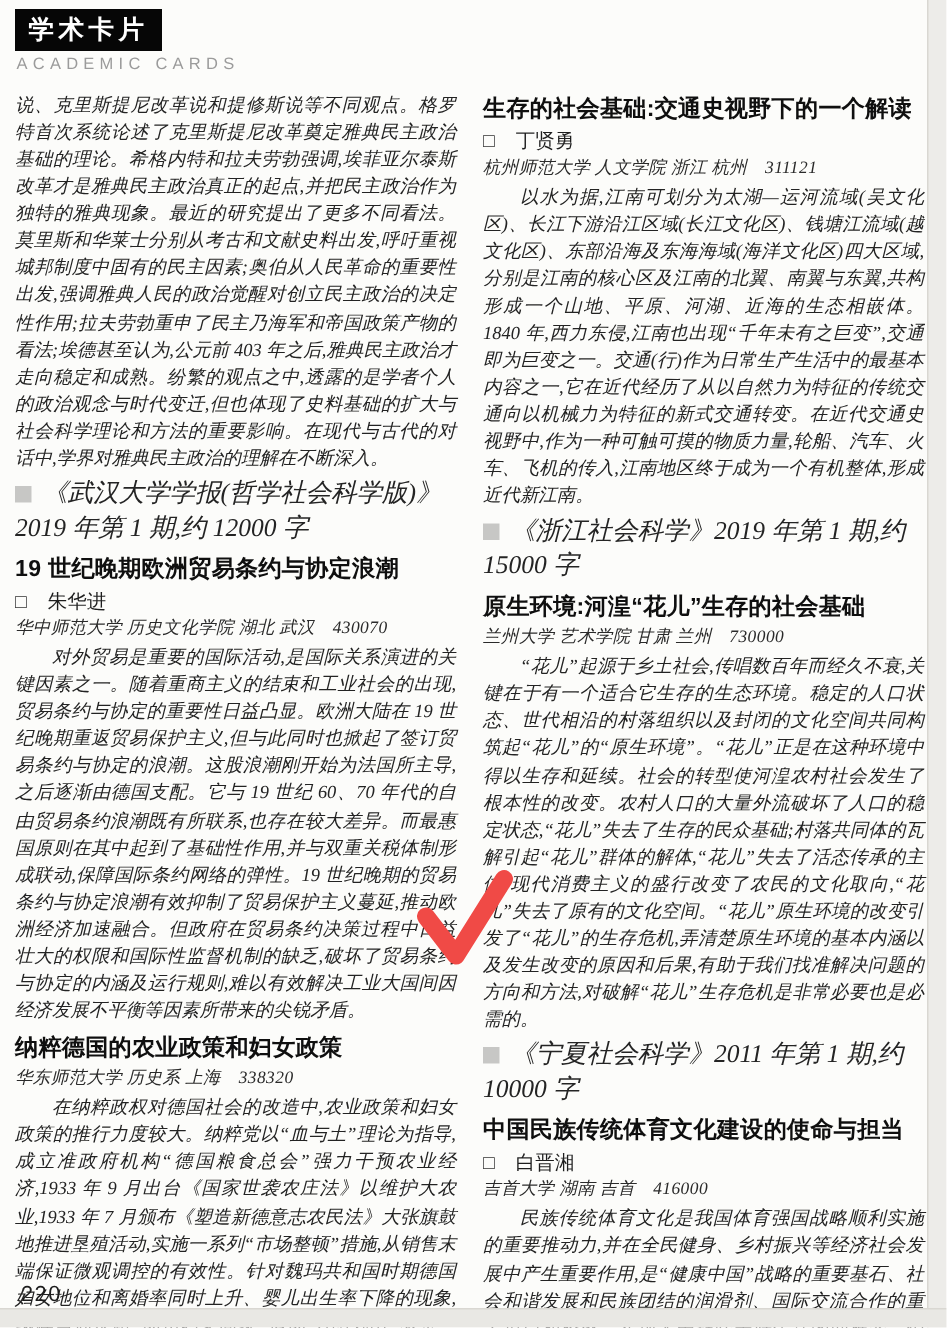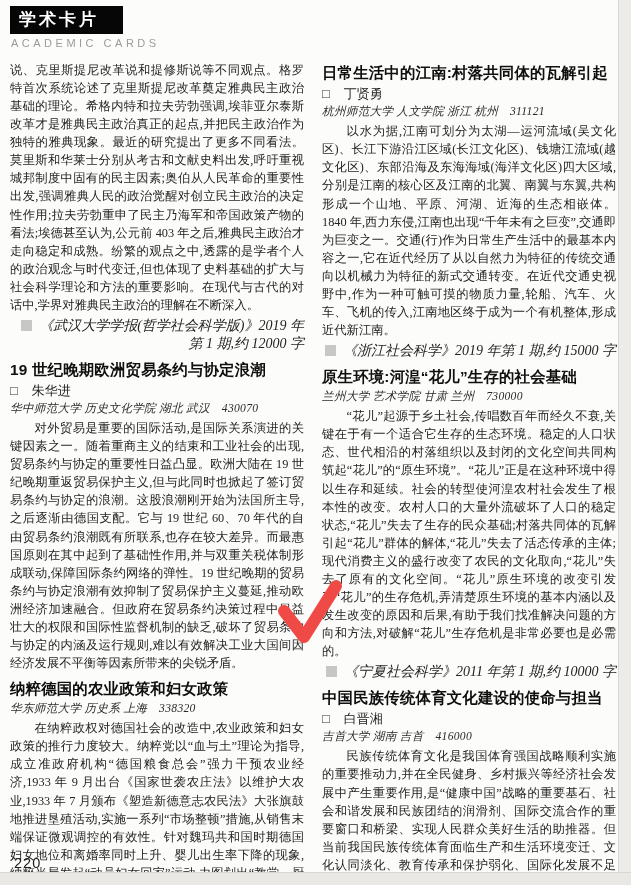--- a/index.html
+++ b/index.html
@@ -5,33 +5,33 @@
   html,body{margin:0;padding:0;}
   body{width:631px;height:885px;background:#ffffff;font-family:"Liberation Serif",serif;}
   .page{position:relative;width:631px;height:885px;background:#fcfcfa;overflow:hidden;}
   .scan-edge-right{position:absolute;top:0;right:0;width:12px;height:100%;
     background:#edecE9;border-left:1px solid #d9d7d2;}
   .scan-edge-bottom{position:absolute;left:0;bottom:0;width:100%;height:12px;
     background:#e9e8e4;border-top:1px solid #d9d7d2;}
   .content{position:absolute;left:10px;top:6px;width:606px;}
   .hdr-badge{display:inline-block;background:#060606;color:#fff;
     font-family:"Liberation Sans",sans-serif;font-weight:700;font-size:17px;
-    letter-spacing:3px;padding:2px 24px 3px 9px;}
+    letter-spacing:3px;padding:2px 9px 3px 9px;}
   .hdr-sub{color:#9b9b9b;font-family:"Liberation Sans",sans-serif;font-size:11px;
     letter-spacing:3.5px;margin:3px 0 0 1px;}
   .columns{display:flex;gap:18px;margin-top:12px;}
   .col{width:294px;}
-  .body-text{font-size:12.3px;line-height:1.47;text-align:justify;color:#232323;margin:0;}
+  .body-text{font-size:12.3px;line-height:1.47;text-align:justify;color:#232323;margin:0;font-style:italic;}
   .body-text.indent{text-indent:2em;}
   .art-title{font-family:"Liberation Sans",sans-serif;font-weight:700;color:#0f0f0f;
     font-size:15.4px;line-height:1.25;margin:7px 0 3px 0;letter-spacing:0.2px;}
   .byline{font-size:13px;color:#1e1e1e;margin:2px 0 1px 0;}
   .byline .authbox{display:inline-block;margin-right:14px;font-size:13px;color:#333;}
   .affil{font-size:11.6px;font-style:italic;color:#2a2a2a;margin:1px 0 3px 0;letter-spacing:0.3px;}
-  .cite{text-align:right;font-size:14px;font-style:italic;color:#242424;margin:3px 0 2px 0;}
+  .cite{text-align:left;font-size:17px;font-style:italic;color:#242424;margin:3px 0 2px 0;}
   .graysq{display:inline-block;width:11px;height:11px;background:#c7c7c5;
     margin-right:7px;vertical-align:-1px;}
   .pagenum{position:absolute;left:14px;bottom:14px;font-family:"Liberation Sans",sans-serif;
     font-size:14.5px;color:#1c1c1c;letter-spacing:1px;}
   .checkmark{position:absolute;left:275px;top:578px;width:68px;height:70px;z-index:5;}
 </style>
 </head>
 <body>
 
 <div class="page">
@@ -66,21 +66,21 @@
           <div class="affil">华东师范大学 历史系 上海　338320</div>
           <p class="body-text indent">在纳粹政权对德国社会的改造中,农业政策和妇女政策的推行力度较大。纳粹党以“血与土”理论为指导,成立准政府机构“德国粮食总会”强力干预农业经济,1933 年 9 月出台《国家世袭农庄法》以维护大农业,1933 年 7 月颁布《塑造新德意志农民法》大张旗鼓地推进垦殖活动,实施一系列“市场整顿”措施,从销售末端保证微观调控的有效性。针对魏玛共和国时期德国妇女地位和离婚率同时上升、婴儿出生率下降的现象,纳粹当局发起“动员妇女回家”运动,力图划出“教堂、厨房、孩童”三位一体的领域作为女性的专享舞台。为此在全国大量开设“母亲学校”,对青年女子实施家政管理教育,强化原有的“劳动服役”制度。然而,这两方面的措施均未取得预期效果。</p>
 
         </section>
 
       </div>
 
       <div class="col">
 
         <section>
-          <h2 class="art-title" style="margin-top:2px">日常生活中的江南:村落共同体的瓦解引起</h2>
+          <h2 class="art-title" style="margin-top:2px">生存的社会基础:交通史视野下的一个解读</h2>
           <div class="byline">
             <span class="authbox">□</span><span>丁贤勇</span>
           </div>
           <div class="affil">杭州师范大学 人文学院 浙江 杭州　311121</div>
           <p class="body-text indent">以水为据,江南可划分为太湖—运河流域(吴文化区)、长江下游沿江区域(长江文化区)、钱塘江流域(越文化区)、东部沿海及东海海域(海洋文化区)四大区域,分别是江南的核心区及江南的北翼、南翼与东翼,共构形成一个山地、平原、河湖、近海的生态相嵌体。1840 年,西力东侵,江南也出现“千年未有之巨变”,交通即为巨变之一。交通(行)作为日常生产生活中的最基本内容之一,它在近代经历了从以自然力为特征的传统交通向以机械力为特征的新式交通转变。在近代交通史视野中,作为一种可触可摸的物质力量,轮船、汽车、火车、飞机的传入,江南地区终于成为一个有机整体,形成近代新江南。</p>
           <div class="cite">
             <span class="graysq"></span><span>《浙江社会科学》2019 年第 1 期,约 15000 字</span>
           </div>
         </section>
 

